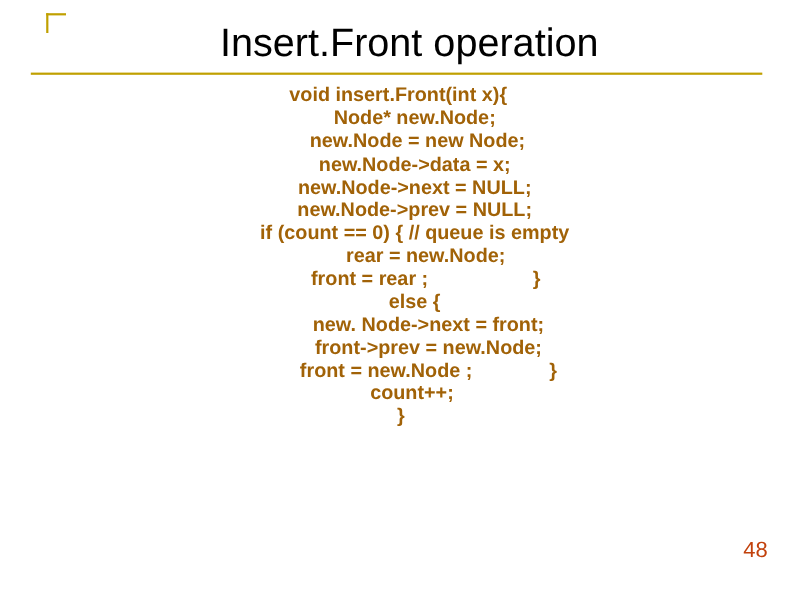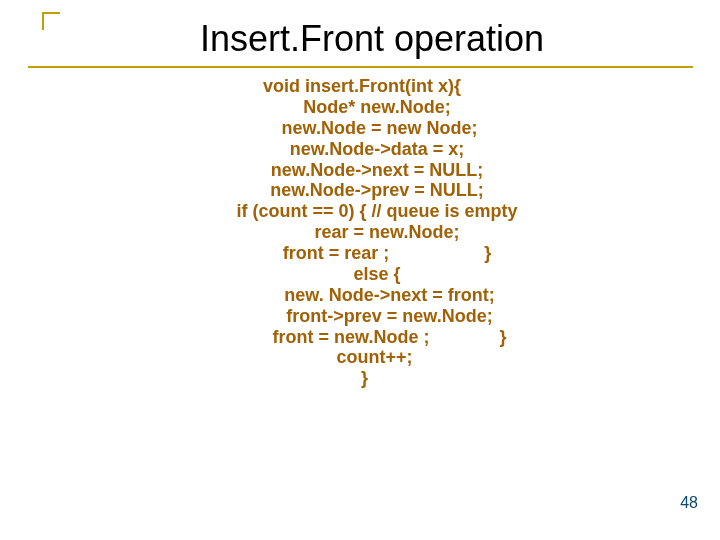--- a/index.html
+++ b/index.html
@@ -53,22 +53,22 @@
     font-size: 18px;
     line-height: 1.16;
     color: #a16207;
     white-space: pre;
     font-weight: bold;
   }
   .page-num {
     position: absolute;
     right: 22px;
     bottom: 28px;
-    font-size: 16px;
-    color: #0c4a6e;
+    font-size: 20px;
+    color: #c2410c;
   }
 </style>
 </head>
 <body>
 
 <div class="slide">
   <div class="title-wrap">
     <div class="corner-top"></div>
     <div class="title">Insert.Front operation</div>
   </div>

